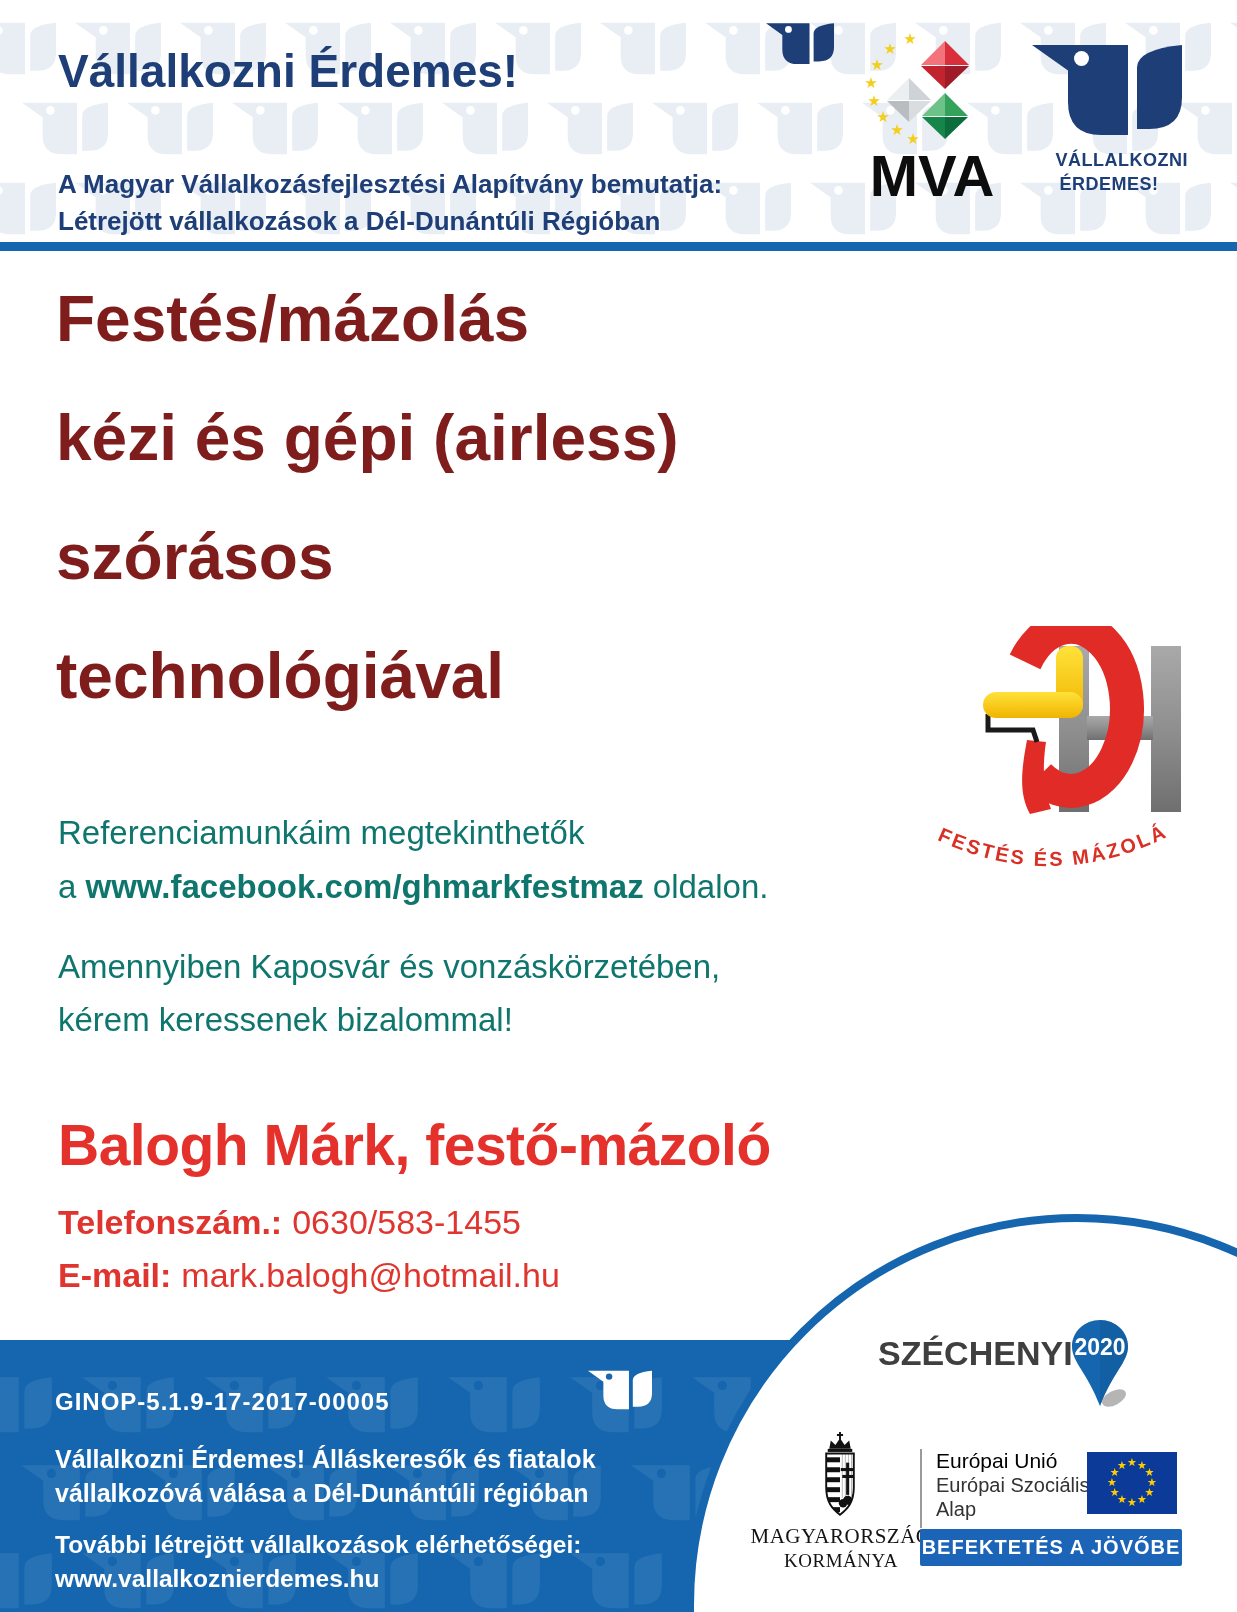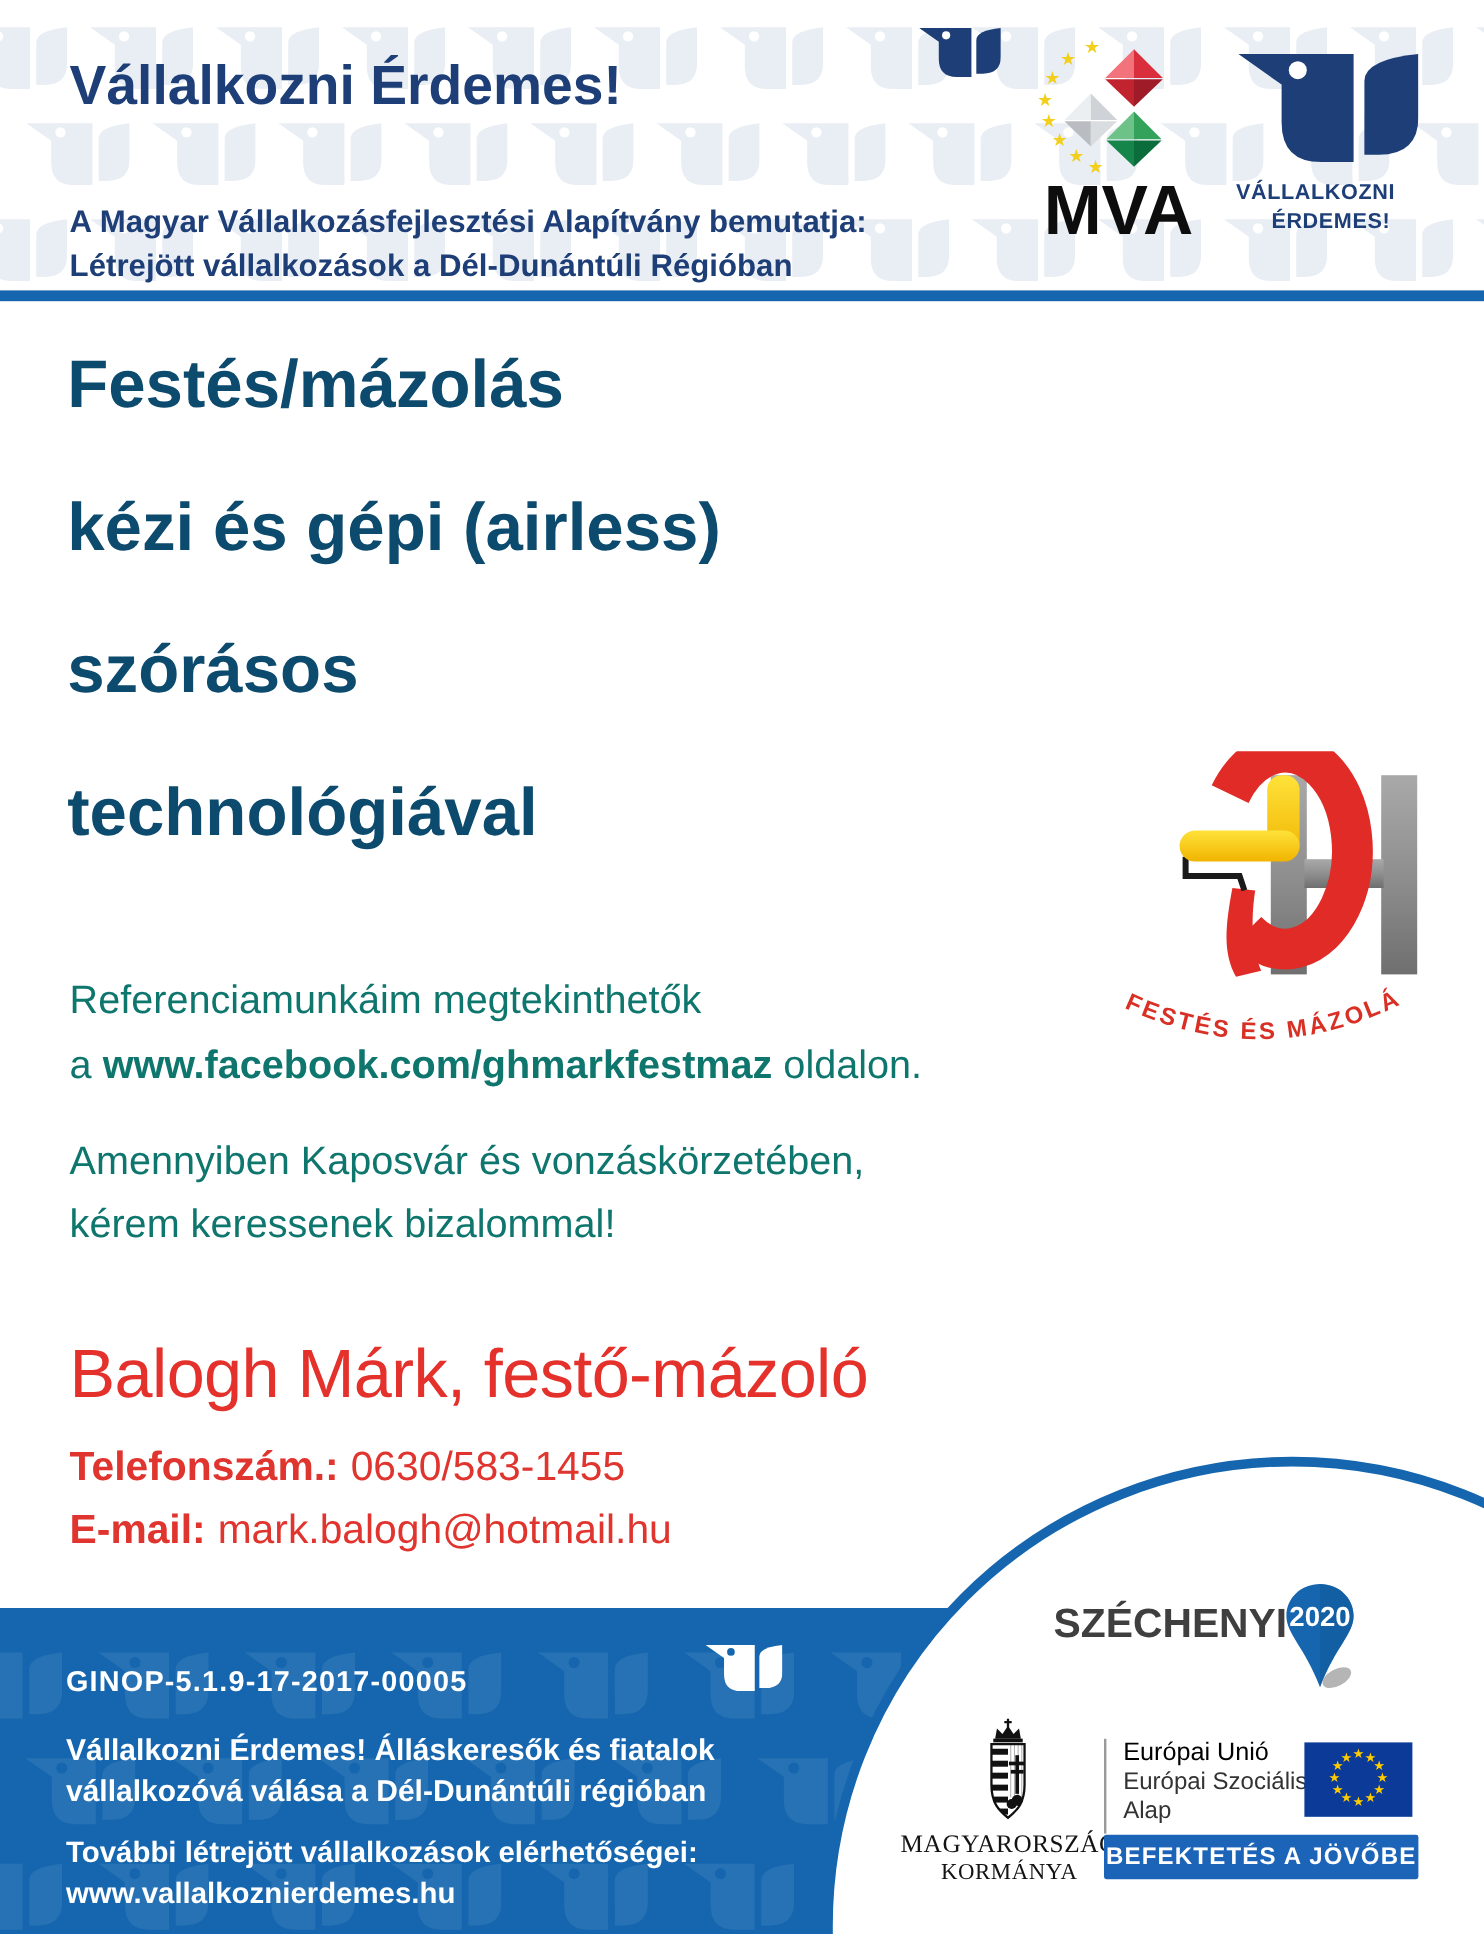--- a/index.html
+++ b/index.html
@@ -12,31 +12,31 @@
   .header-pattern{position:absolute;left:0;top:0;width:1237px;height:238px;overflow:hidden;z-index:0;}
   .pat-bird{position:absolute;}
   .header-title{position:absolute;left:58px;top:44px;font-size:46px;font-weight:800;color:#1d3e76;z-index:2;letter-spacing:0;}
   .header-sub{position:absolute;left:58px;top:119px;font-size:26px;font-weight:700;color:#1d3e76;line-height:37px;z-index:2;margin-top:47px;}
   .small-bird{position:absolute;left:766px;top:16px;width:68px;height:50px;z-index:2;}
   .mva-logo{position:absolute;left:850px;top:6px;width:164px;height:200px;z-index:2;}
   .mva-emblem{position:absolute;left:0;top:0;width:164px;height:140px;}
   .mva-text{position:absolute;left:0;top:136px;width:164px;text-align:center;font-size:58px;font-weight:800;letter-spacing:0px;color:#0d0d0d;}
   .ve-logo{position:absolute;left:1030px;top:24px;width:158px;height:180px;z-index:2;}
   .ve-bird{position:absolute;left:2px;top:6px;width:150px;height:108px;}
-  .ve-t1{position:absolute;left:0;top:126px;width:158px;text-align:left;font-size:18px;font-weight:800;letter-spacing:.5px;color:#1d3e76;}
+  .ve-t1{position:absolute;left:0;top:126px;width:158px;text-align:right;font-size:18px;font-weight:800;letter-spacing:.5px;color:#1d3e76;}
   .ve-t2{position:absolute;left:0;top:150px;width:158px;text-align:center;font-size:18px;font-weight:800;letter-spacing:.5px;color:#1d3e76;}
   .blue-rule{position:absolute;left:0;top:242px;width:1237px;height:9px;background:#1566ae;z-index:2;}
   
-  .main-title{position:absolute;left:56px;top:260px;z-index:2;font-size:56px;line-height:119px;font-weight:800;color:#0c4a6e;letter-spacing:0;}
+  .main-title{position:absolute;left:56px;top:260px;z-index:2;font-size:64px;line-height:119px;font-weight:800;color:#7f1d1d;letter-spacing:0;}
   .gh-logo{position:absolute;left:903px;top:626px;width:292px;height:272px;z-index:2;}
   .para{position:absolute;left:58px;color:#0f766e;font-size:33px;z-index:2;}
   .para .b{font-weight:800;}
   .para-ref{top:806px;line-height:54px;}
   .para-pitch{top:940px;line-height:53px;}
-  .contact-name{position:absolute;left:58px;top:1112px;font-size:57px;font-weight:400;color:#e5312b;letter-spacing:-.5px;z-index:2;}
+  .contact-name{position:absolute;left:58px;top:1112px;font-size:57px;font-weight:700;color:#e5312b;letter-spacing:-.5px;z-index:2;}
   .contact-line{position:absolute;left:58px;font-size:34px;color:#e0342e;z-index:2;}
   .contact-line .lbl{font-weight:800;margin-right:10px;}
   .contact-phone{top:1203px;}
   .contact-email{top:1256px;}
   
   .band{position:absolute;left:0;top:1340px;width:1020px;height:272px;background:#1566ae;overflow:hidden;z-index:1;}
   .band-text{position:absolute;color:#ffffff;font-weight:700;z-index:2;}
   .ginop{left:55px;top:48px;font-size:24px;letter-spacing:1px;}
   .prog{left:55px;top:102px;font-size:25px;line-height:34px;}
   .more{left:55px;top:188px;font-size:24.5px;line-height:34px;}

